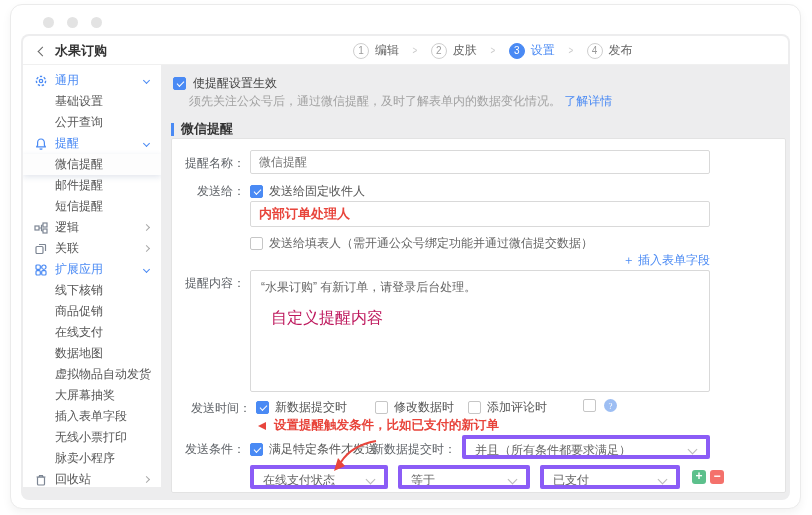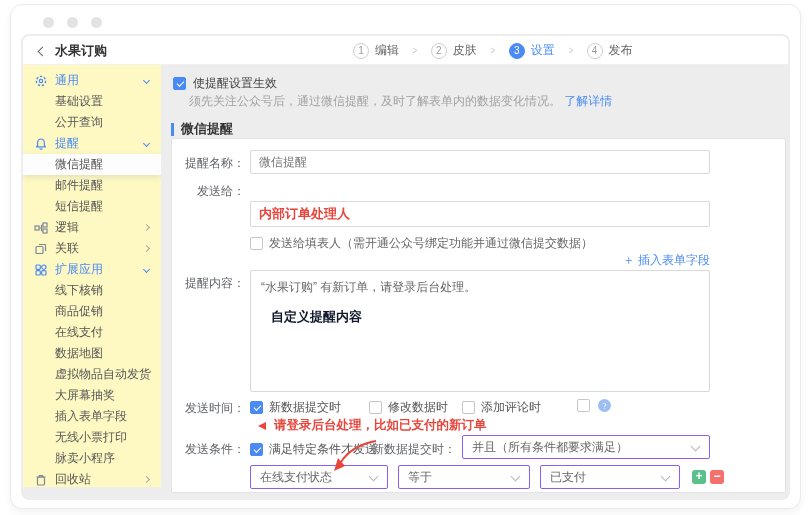--- a/index.html
+++ b/index.html
@@ -28,21 +28,21 @@
   .steps { position:absolute; left:330px; top:0; height:29px; display:flex; align-items:center; gap:13px; }
   .step { display:flex; align-items:center; gap:6px; font-size:12px; color:#666; cursor:pointer; }
   .step-circle { width:16px; height:16px; border-radius:50%; border:1px solid #cfcfcf; color:#9b9b9b;
                  font-size:10px; display:flex; align-items:center; justify-content:center; background:#fff; }
   .step.active .step-circle { background:#4a8af4; border-color:#4a8af4; color:#fff; }
   .step.active .step-label { color:#4a8af4;text-align:right; }
   .step-sep { font-size:10px; color:#c9c9c9; transform:scaleX(.8); }
 
   
   .sidebar { position:absolute; left:2px; top:31px; width:138px; bottom:13px;
-             background:#fef9c3; padding-top:5px; overflow:hidden; }
+             background:#ffffff; padding-top:5px; overflow:hidden; }
   .side-row { height:21px; display:flex; align-items:center; font-size:12px; color:#555;
               position:relative; cursor:pointer; }
   .side-row.group { padding-left:11px; gap:7px; }
   .side-row.item  { padding-left:32px;font-family:Liberation Serif, serif; }
   .side-row.blue, .side-row.blue .side-label { color:#4a8af4; }
   .side-row.active { background:#fdfdfd; box-shadow:0 2px 6px rgba(40,70,120,.14); }
   .side-icon { width:14px; height:14px; display:inline-flex; }
   .chev { position:absolute; right:12px; width:5px; height:5px;
           border-right:1.2px solid #a9a9a9; border-bottom:1.2px solid #a9a9a9; }
   .chev.down { transform:rotate(45deg); }
@@ -76,43 +76,43 @@
         border-left:1.5px solid #fff; border-bottom:1.5px solid #fff; transform:rotate(-45deg); }
 
   .cbrow { display:flex; align-items:center; gap:6px; font-size:12px; color:#555; }
   .row-sendto  { position:absolute; left:78px; top:44px; }
   .row-filler  { position:absolute; left:78px; top:96px; color:#666; }
   .insert-link { position:absolute; left:78px; top:113px; width:460px; text-align:right; font-size:12px; }
 
   .textarea { position:absolute; left:78px; top:131px; width:460px; height:122px;
               border:1px solid #d9d9d9; border-radius:2px; padding:8px 10px; font-size:12px; color:#666;
               cursor:text; }
-  .red-note { color:#0f172a; font-weight:bold; font-size:13px; }
+  .red-note { color:#be185d; font-weight:normal; font-size:16px; }
   .textarea .red-note { display:block; margin:12px 0 0 10px; }
 
-  .row-time { position:absolute; left:0; top:260px; width:100%; height:16px;font-family:Liberation Serif, serif; }
+  .row-time { position:absolute; left:6px; top:260px; width:100%; height:16px;font-family:Liberation Serif, serif; }
   .row-time .flabel { top:1px; }
   .time-opt { position:absolute; display:flex; align-items:center; gap:6px; font-size:12px; color:#555; }
   .time-opt:nth-child(2) { left:78px; }
   .time-opt:nth-child(3) { left:197px; }
   .time-opt:nth-child(4) { left:290px; }
   .time-opt:nth-child(5) { left:405px; }
   .help-icon { width:13px; height:13px; border-radius:50%; background:#9dbef3; color:#fff; font-size:9px;
                display:inline-flex; align-items:center; justify-content:center; margin-left:2px; cursor:pointer; }
 
   .annotation { position:absolute; left:86px; top:278px; display:flex; align-items:center; gap:8px;
                 color:#e8453c; font-weight:bold; font-size:12.5px; }
   .tri-left { width:0; height:0; border-top:4px solid transparent; border-bottom:4px solid transparent;
               border-right:8px solid #e8453c; }
 
   .row-cond { position:absolute; left:0; top:296px; width:100%; height:24px;padding-left:20px; }
   .row-cond .flabel { top:6px; }
   .row-cond .cbrow { position:absolute; left:78px; top:6px; }
   .match-label { position:absolute; left:200px; top:6px; font-size:12px; color:#5f6368; }
-  .select { border:1px solid #8b5cf6; border-radius:2px; background:#fff; font-size:12px; color:#666;
+  .select { border:4px solid #8b5cf6; border-radius:2px; background:#fff; font-size:12px; color:#666;
             height:24px; line-height:22px; padding:0 22px 0 9px; position:absolute;
             white-space:nowrap; overflow:hidden; cursor:pointer; }
   .select::after { content:""; position:absolute; right:10px; top:7px; width:6px; height:6px;
             border-right:1.2px solid #b8b8b8; border-bottom:1.2px solid #b8b8b8; transform:rotate(45deg); }
   .match-select { left:290px; top:0; width:248px; }
   .row-conditions { position:absolute; left:0; top:326px; width:100%; height:24px; }
   .sel-field    { left:78px;  width:138px; top:0; }
   .sel-operator { left:226px; width:132px; top:0; }
   .sel-value    { left:368px; width:140px; top:0; }
   .sq-btn { position:absolute; top:5px; width:14px; height:14px; border-radius:3px; color:#fff;
@@ -284,20 +284,24 @@
       <span class="section-bar"></span>
       <span class="section-text">微信提醒</span>
     </div>
 
     <div class="card">
 
       <div class="flabel" style="top:16px;">提醒名称：</div>
       <input class="tbox name-input" readonly="" value="微信提醒" style="">
 
       <div class="flabel" style="top:44px;">发送给：</div>
+      <div class="cbrow row-sendto">
+        <span class="cb checked"></span>
+        <span>发送给固定收件人</span>
+      </div>
       <input class="tbox recipient-input" readonly="" value="内部订单处理人" style="">
 
       <div class="cbrow row-filler">
         <span class="cb"></span>
         <span>发送给填表人（需开通公众号绑定功能并通过微信提交数据）</span>
       </div>
 
       <div class="insert-link">
         <span class="link">＋ 插入表单字段</span>
       </div>
@@ -323,21 +327,21 @@
             <span>添加评论时</span>
           </span>
           <span class="time-opt">
             <span class="cb"></span>
             <span class="help-icon">?</span>
           </span>
         </div>
 
       <div class="annotation">
         <span class="tri-left"></span>
-        <span>请登录后台处理，比如已支付的新订单</span>
+        <span>设置提醒触发条件，比如已支付的新订单</span>
       </div>
 
       <div class="row-cond">
         <div class="flabel">发送条件：</div>
         <div class="cbrow">
           <span class="cb checked"></span>
           <span>满足特定条件才发送</span>
         </div>
         <div class="match-label">新数据提交时：</div>
         <div class="select match-select">并且（所有条件都要求满足）</div>

